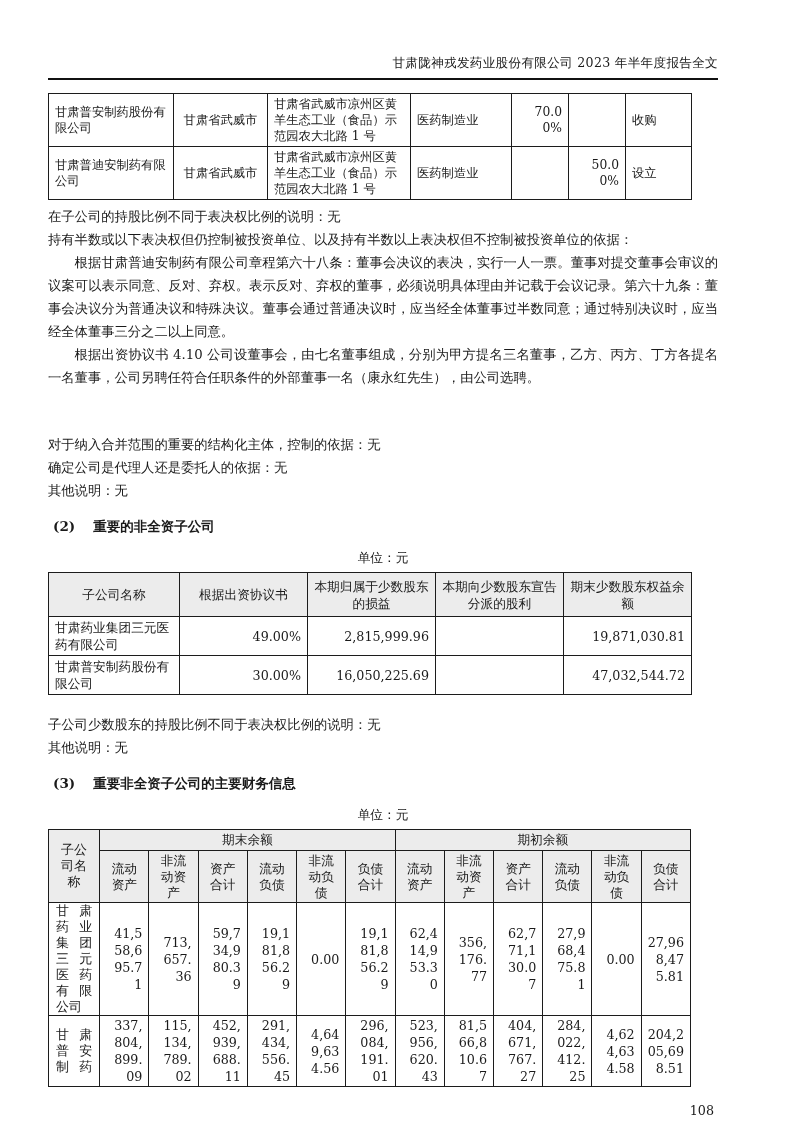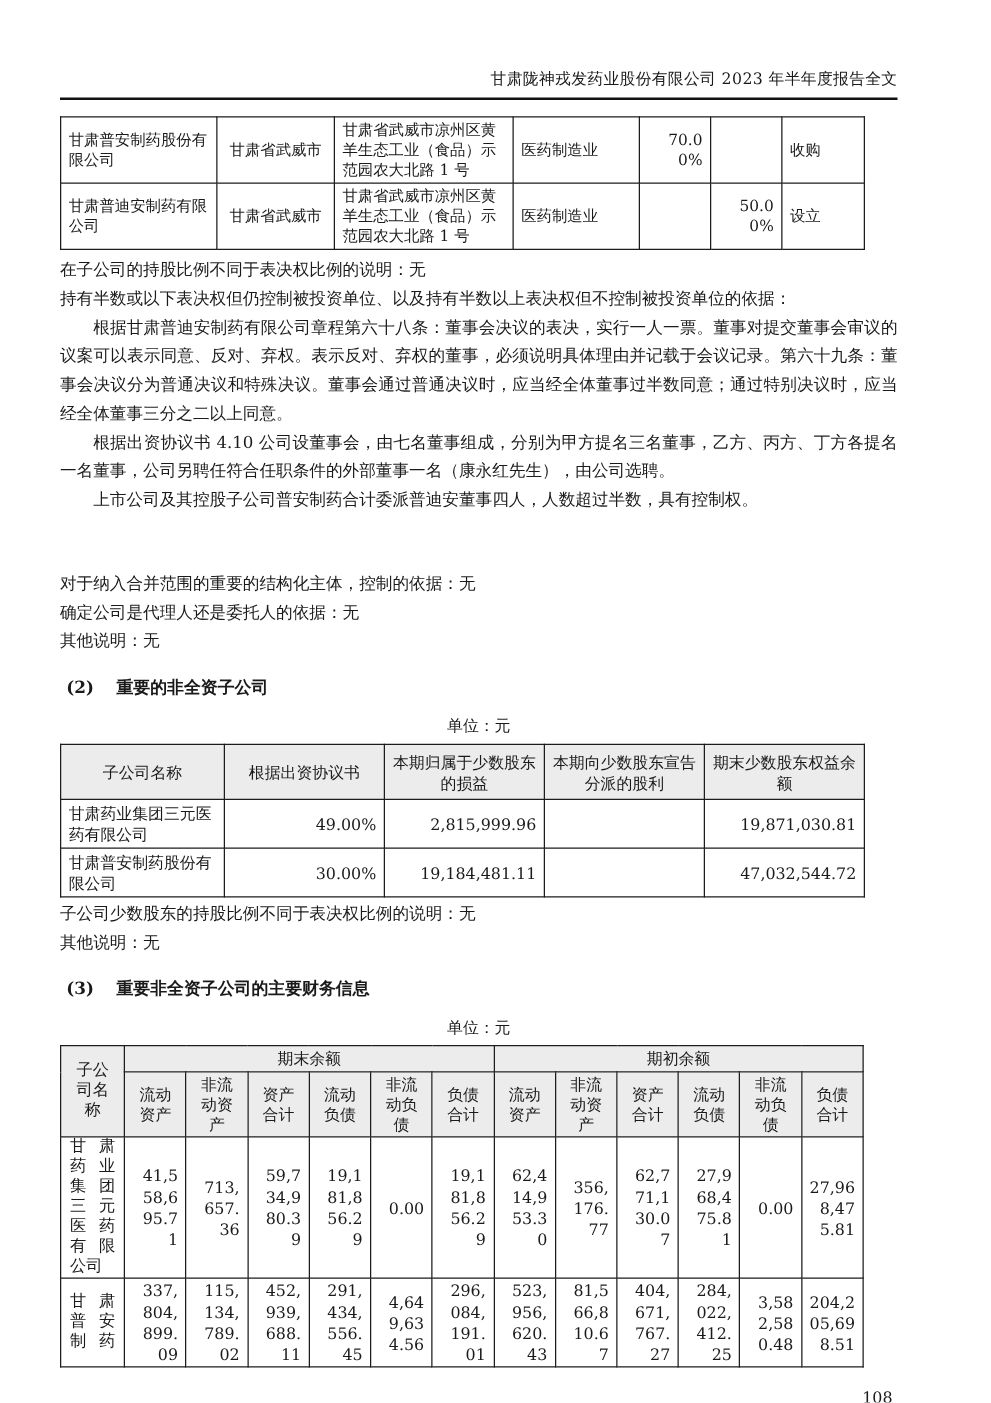--- a/index.html
+++ b/index.html
@@ -94,21 +94,20 @@
         <td class="tl">设立</td>
       </tr>
     </tbody>
   </table>
 
   <div class="notes">
     <p class="nl">在子公司的持股比例不同于表决权比例的说明：无</p>
     <p class="nl">持有半数或以下表决权但仍控制被投资单位、以及持有半数以上表决权但不控制被投资单位的依据：</p>
     <p class="para">根据甘肃普迪安制药有限公司章程第六十八条：董事会决议的表决，实行一人一票。董事对提交董事会审议的议案可以表示同意、反对、弃权。表示反对、弃权的董事，必须说明具体理由并记载于会议记录。第六十九条：董事会决议分为普通决议和特殊决议。董事会通过普通决议时，应当经全体董事过半数同意；通过特别决议时，应当经全体董事三分之二以上同意。</p>
     <p class="para">根据出资协议书 4.10 公司设董事会，由七名董事组成，分别为甲方提名三名董事，乙方、丙方、丁方各提名一名董事，公司另聘任符合任职条件的外部董事一名（康永红先生），由公司选聘。</p>
-    <p class="para">上市公司及其控股子公司普安制药合计委派普迪安董事四人，人数超过半数，具有控制权。</p>
     <p class="nl gap">对于纳入合并范围的重要的结构化主体，控制的依据：无</p>
     <p class="nl">确定公司是代理人还是委托人的依据：无</p>
     <p class="nl">其他说明：无</p>
   </div>
 
   <div class="sec-heading">
     <span>(2)</span><span class="sec-title">重要的非全资子公司</span>
   </div>
   <div class="unit">单位：元</div>
 
@@ -133,28 +132,28 @@
       <tr>
         <td class="tl">甘肃药业集团三元医药有限公司</td>
         <td class="tr-a">49.00%</td>
         <td class="tr-a">2,815,999.96</td>
         <td class="tr-a"></td>
         <td class="tr-a">19,871,030.81</td>
       </tr>
       <tr>
         <td class="tl">甘肃普安制药股份有限公司</td>
         <td class="tr-a">30.00%</td>
-        <td class="tr-a">19,184,481.11</td>
+        <td class="tr-a">16,050,225.69</td>
         <td class="tr-a"></td>
         <td class="tr-a">47,032,544.72</td>
       </tr>
     </tbody>
   </table>
 
-  <p class="nl" style="margin-top:2px">子公司少数股东的持股比例不同于表决权比例的说明：无</p>
+  <p class="nl" style="margin-top:18px">子公司少数股东的持股比例不同于表决权比例的说明：无</p>
   <p class="nl">其他说明：无</p>
 
   <div class="sec-heading">
     <span>(3)</span><span class="sec-title">重要非全资子公司的主要财务信息</span>
   </div>
   <div class="unit">单位：元</div>
 
   <table class="t3">
     <colgroup>
       <col style="width:51px">
@@ -213,21 +212,21 @@
         <td>337,804,899.09</td>
         <td>115,134,789.02</td>
         <td>452,939,688.11</td>
         <td>291,434,556.45</td>
         <td>4,649,634.56</td>
         <td>296,084,191.01</td>
         <td>523,956,620.43</td>
         <td>81,566,810.67</td>
         <td>404,671,767.27</td>
         <td>284,022,412.25</td>
-        <td>3,582,580.48</td>
+        <td>4,624,634.58</td>
         <td>204,205,698.51</td>
       </tr>
     </tbody>
   </table>
 
   <div class="page-number">108</div>
 
 </div>
 
 </body></html>

